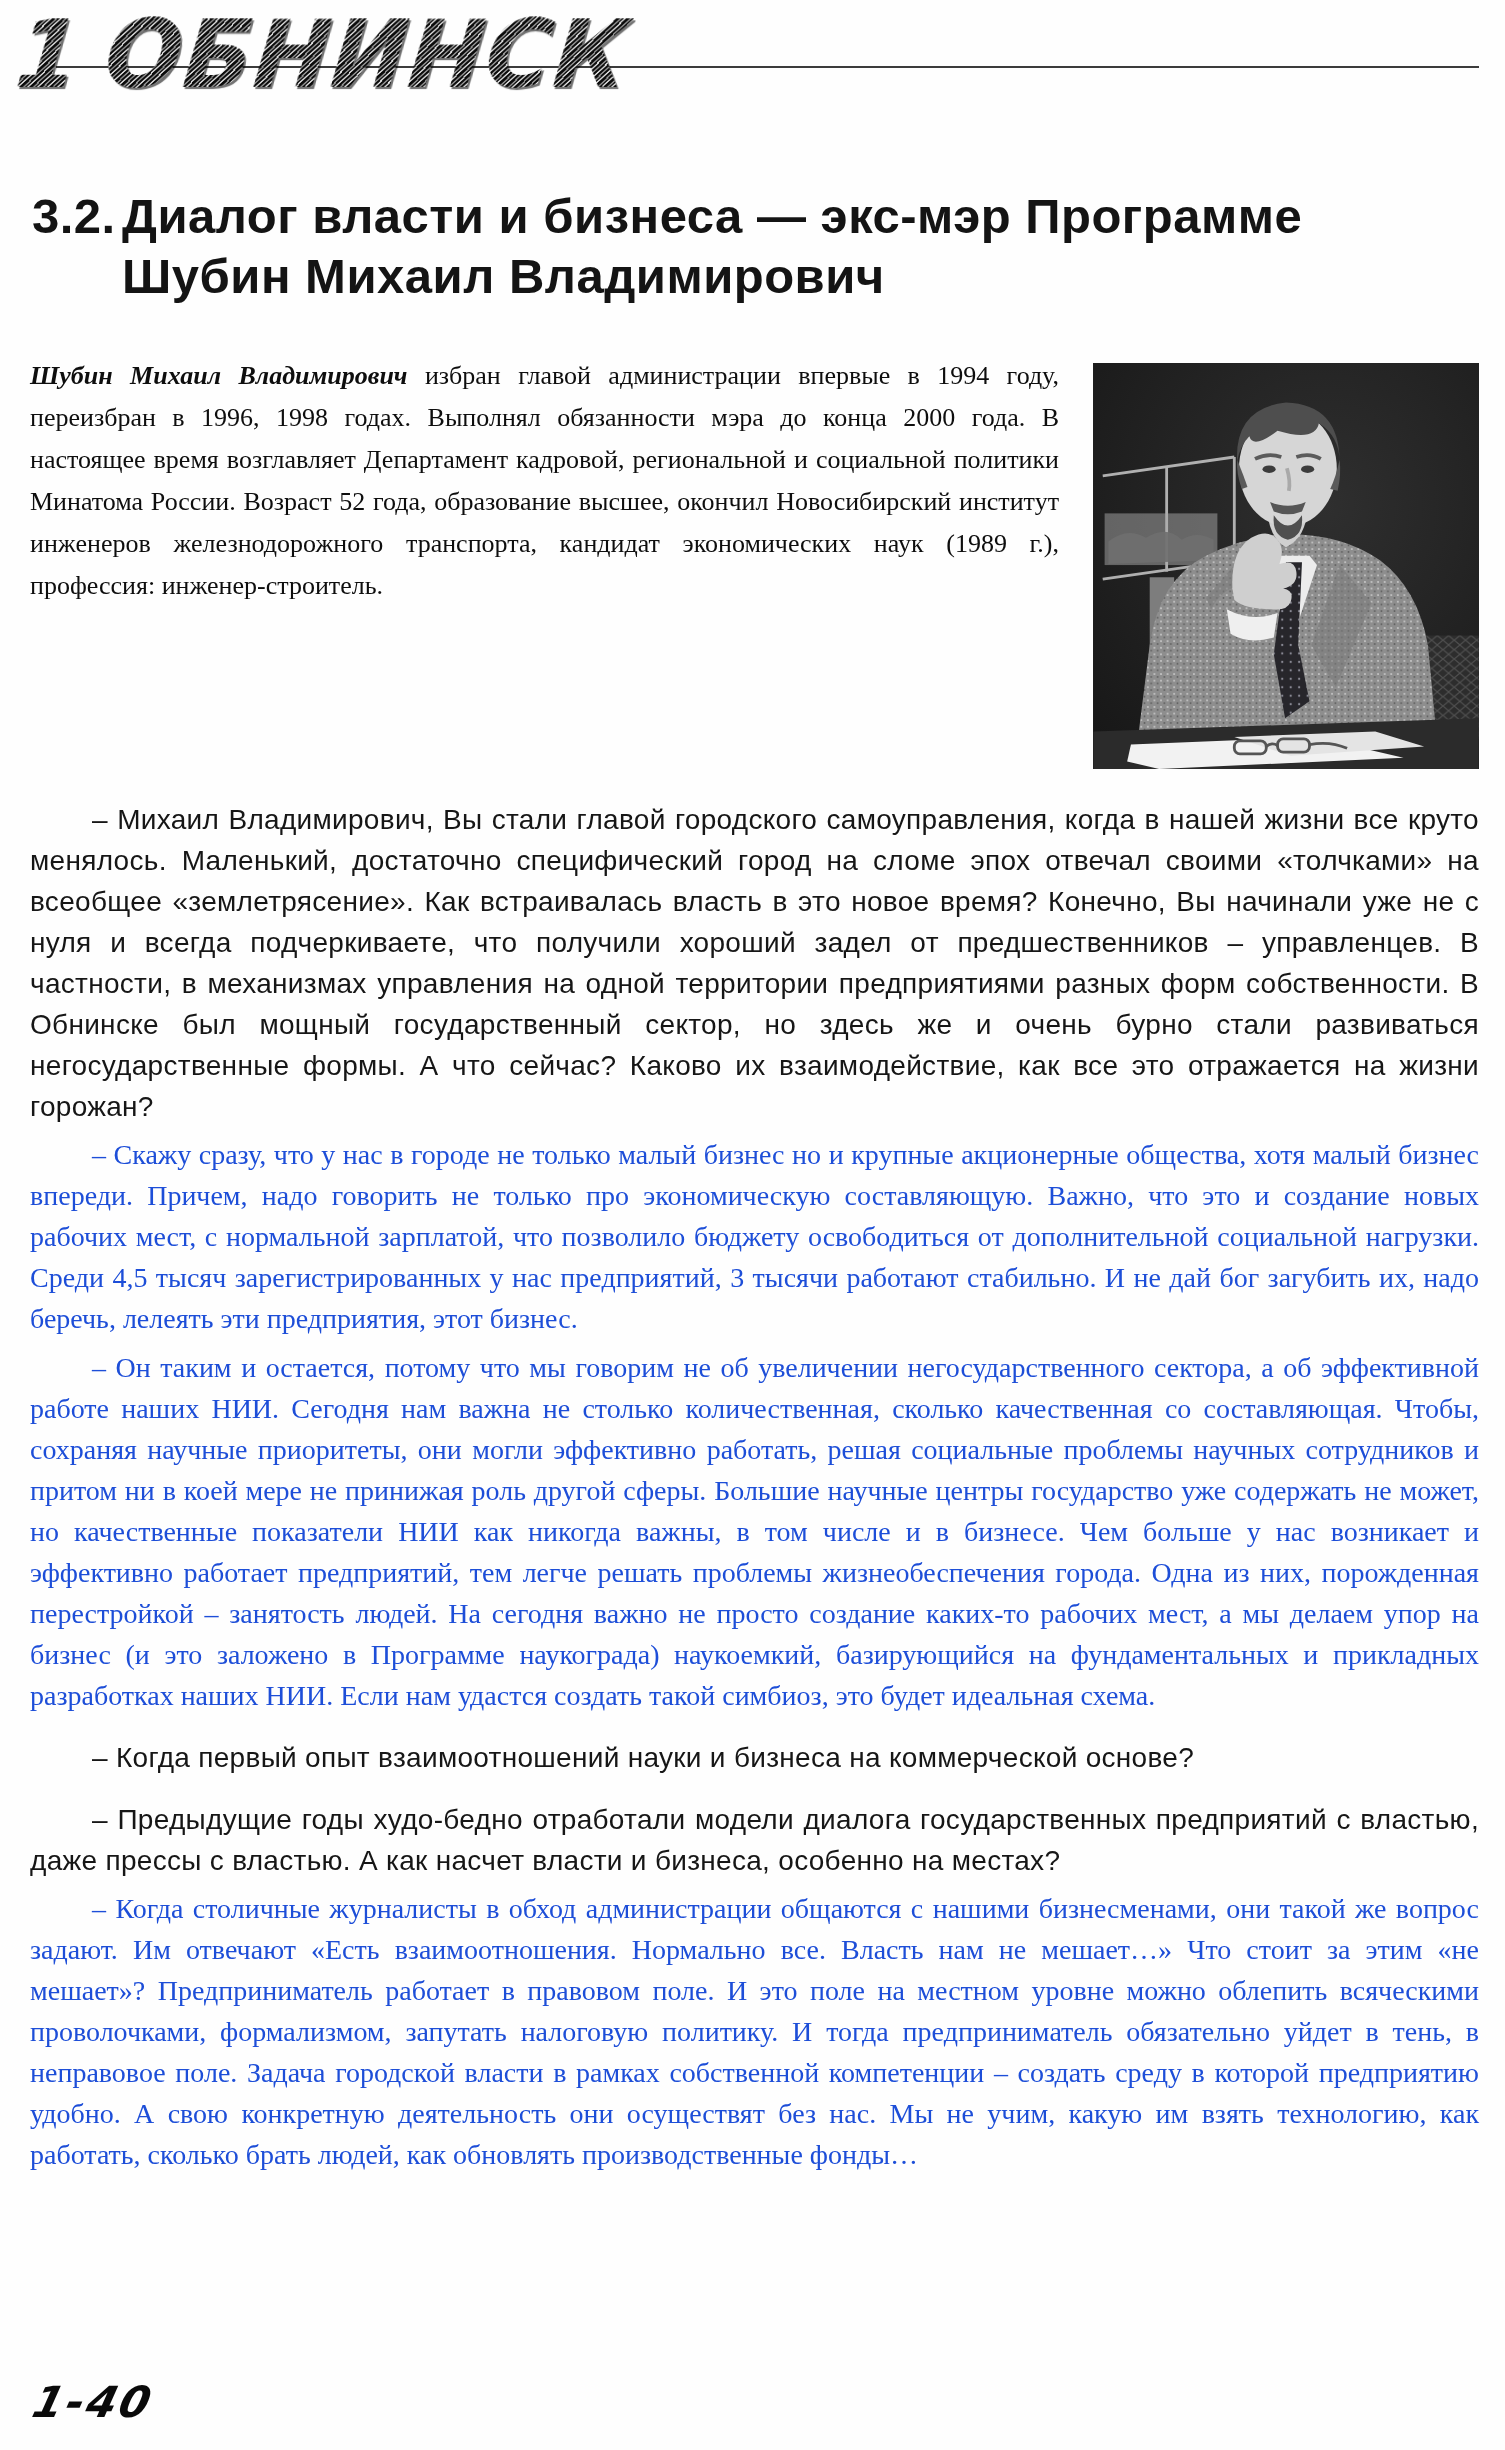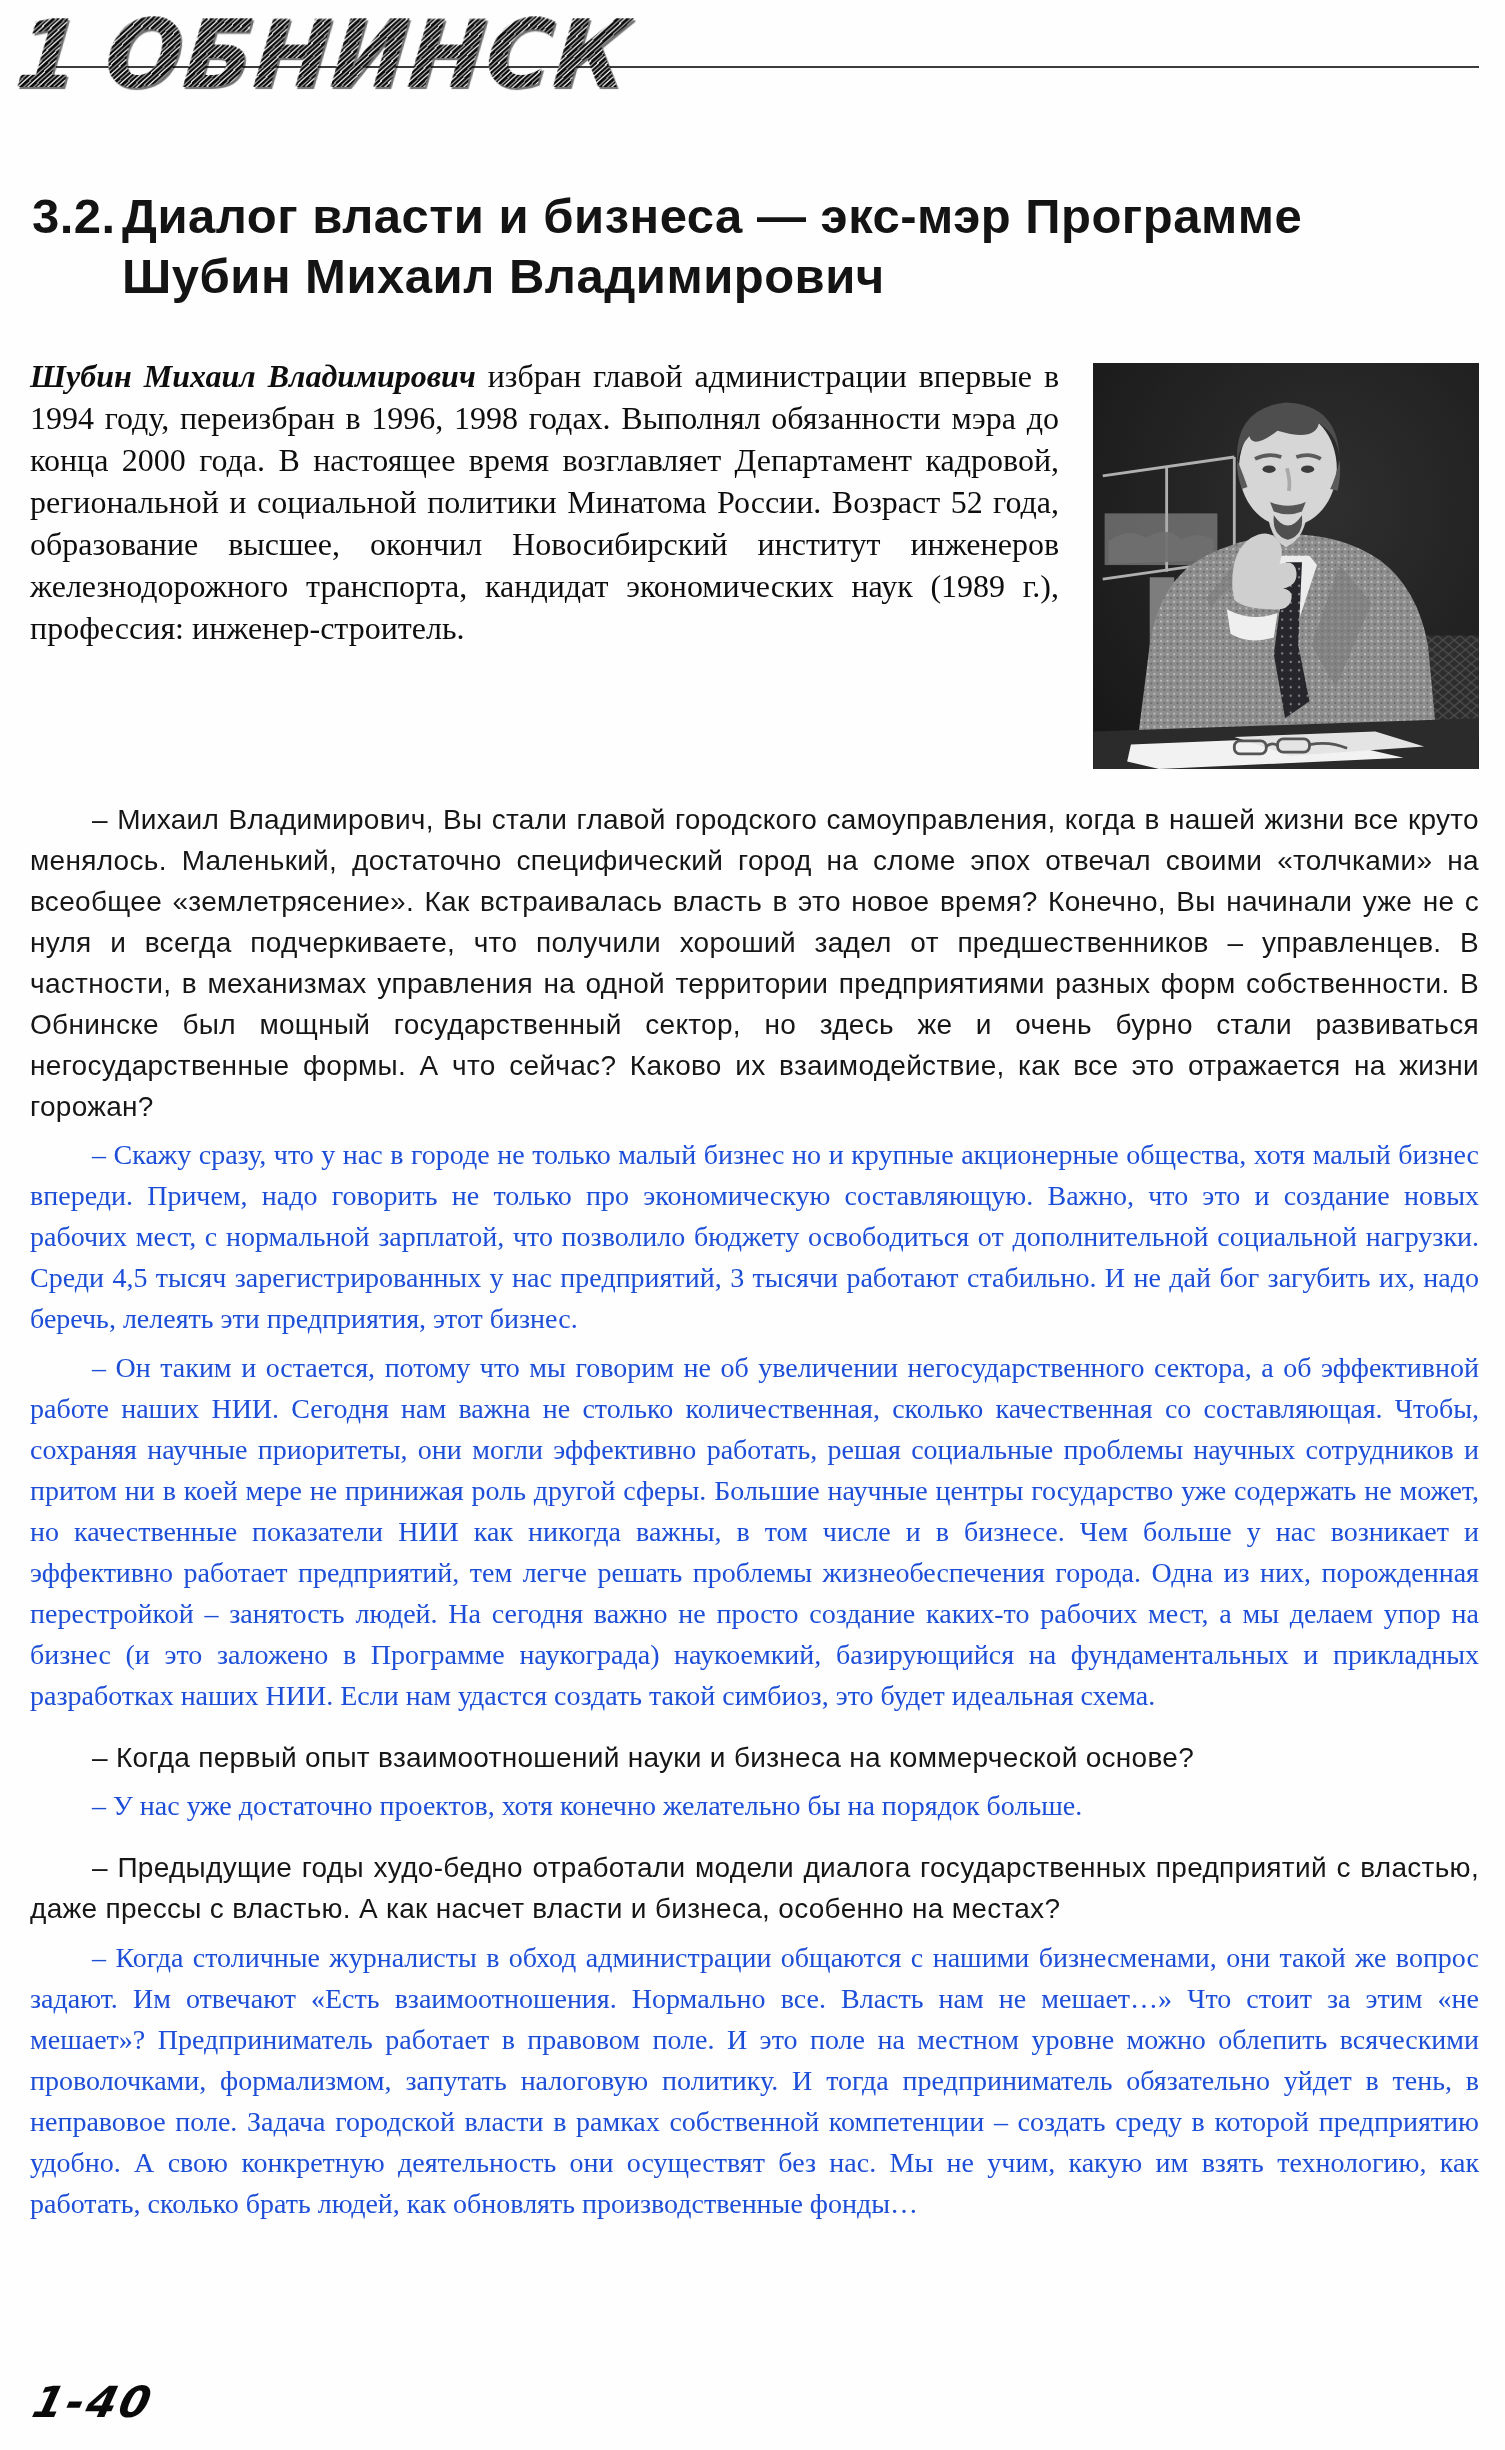--- a/index.html
+++ b/index.html
@@ -42,21 +42,21 @@
   }
   .heading-number{width:90px;flex:0 0 auto;}
   .heading-text{flex:1;}
   
   .intro-row{
     display:flex;
     margin:49px 26px 0 30px;
   }
   .intro-text{
     flex:1;
-    font-size:32px;line-height:42px;
+    font-size:26px;line-height:42px;
     text-align:justify;
     margin-right:34px;
   }
   .intro-lead{font-weight:700;font-style:italic;}
   .photo-frame{
     flex:0 0 386px;width:386px;height:406px;
     margin-top:7.5px;
     background:#222;
   }
   .photo-frame svg{display:block;width:100%;height:100%;}
@@ -198,21 +198,20 @@
         </g>
       </svg>
     </div>
   </div>
 
   <div class="interview">
     <p class="question">– Михаил Владимирович, Вы стали главой городского самоуправления, когда в нашей жизни все круто менялось. Маленький, достаточно специфический город на сломе эпох отвечал своими «толчками» на всеобщее «землетрясение». Как встраивалась власть в это новое время? Конечно, Вы начинали уже не с нуля и всегда подчеркиваете, что получили хороший задел от предшественников – управленцев. В частности, в механизмах управления на одной территории предприятиями разных форм собственности. В Обнинске был мощный государственный сектор, но здесь же и очень бурно стали развиваться негосударственные формы. А что сейчас? Каково их взаимодействие, как все это отражается на жизни горожан?</p>
     <p class="answer">– Скажу сразу, что у нас в городе не только малый бизнес но и крупные акционерные общества, хотя малый бизнес впереди. Причем, надо говорить не только про экономическую составляющую. Важно, что это и создание новых рабочих мест, с нормальной зарплатой, что позволило бюджету освободиться от дополнительной социальной нагрузки. Среди 4,5 тысяч зарегистрированных у нас предприятий, 3 тысячи работают стабильно. И не дай бог загубить их, надо беречь, лелеять эти предприятия, этот бизнес.</p>
     <p class="answer">– Он таким и остается, потому что мы говорим не об увеличении негосударственного сектора, а об эффективной работе наших НИИ. Сегодня нам важна не столько количественная, сколько качественная со составляющая. Чтобы, сохраняя научные приоритеты, они могли эффективно работать, решая социальные проблемы научных сотрудников и притом ни в коей мере не принижая роль другой сферы. Большие научные центры государство уже содержать не может, но качественные показатели НИИ как никогда важны, в том числе и в бизнесе. Чем больше у нас возникает и эффективно работает предприятий, тем легче решать проблемы жизнеобеспечения города. Одна из них, порожденная перестройкой – занятость людей. На сегодня важно не просто создание каких-то рабочих мест, а мы делаем упор на бизнес (и это заложено в Программе наукограда) наукоемкий, базирующийся на фундаментальных и прикладных разработках наших НИИ. Если нам удастся создать такой симбиоз, это будет идеальная схема.</p>
     <p class="question">– Когда первый опыт взаимоотношений науки и бизнеса на коммерческой основе?</p>
-    <p class="answer">– У нас уже достаточно проектов, хотя конечно желательно бы на порядок больше.</p>
     <p class="question">– Предыдущие годы худо-бедно отработали модели диалога государственных предприятий с властью, даже прессы с властью. А как насчет власти и бизнеса, особенно на местах?</p>
     <p class="answer">– Когда столичные журналисты в обход администрации общаются с нашими бизнесменами, они такой же вопрос задают. Им отвечают «Есть взаимоотношения. Нормально все. Власть нам не мешает…» Что стоит за этим «не мешает»? Предприниматель работает в правовом поле. И это поле на местном уровне можно облепить всяческими проволочками, формализмом, запутать налоговую политику. И тогда предприниматель обязательно уйдет в тень, в неправовое поле. Задача городской власти в рамках собственной компетенции – создать среду в которой предприятию удобно. А свою конкретную деятельность они осуществят без нас. Мы не учим, какую им взять технологию, как работать, сколько брать людей, как обновлять производственные фонды…</p>
   </div>
 
   <div class="page-number">1-40</div>
 
 </div>
 
 
 </body></html>

